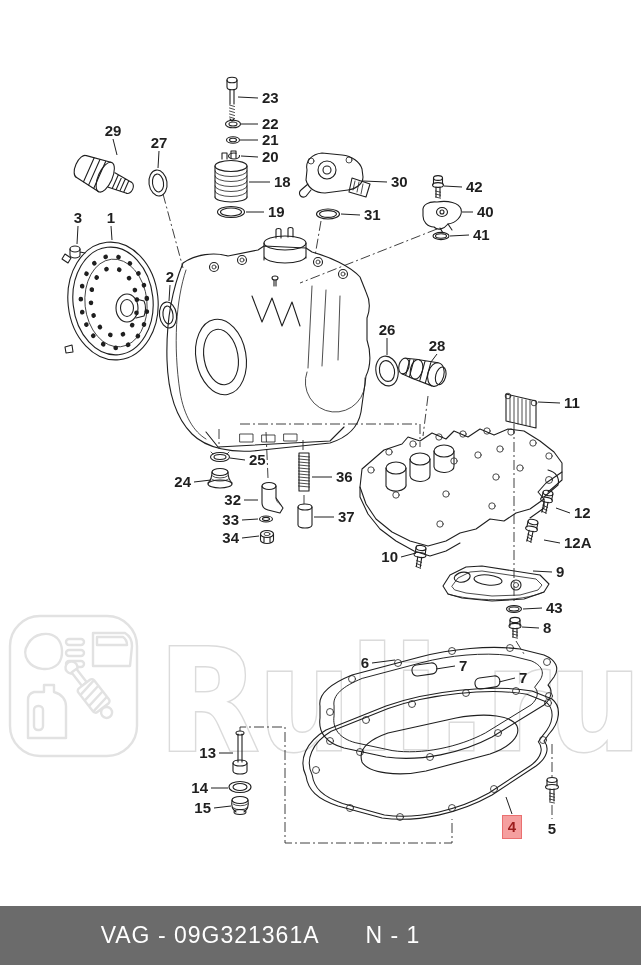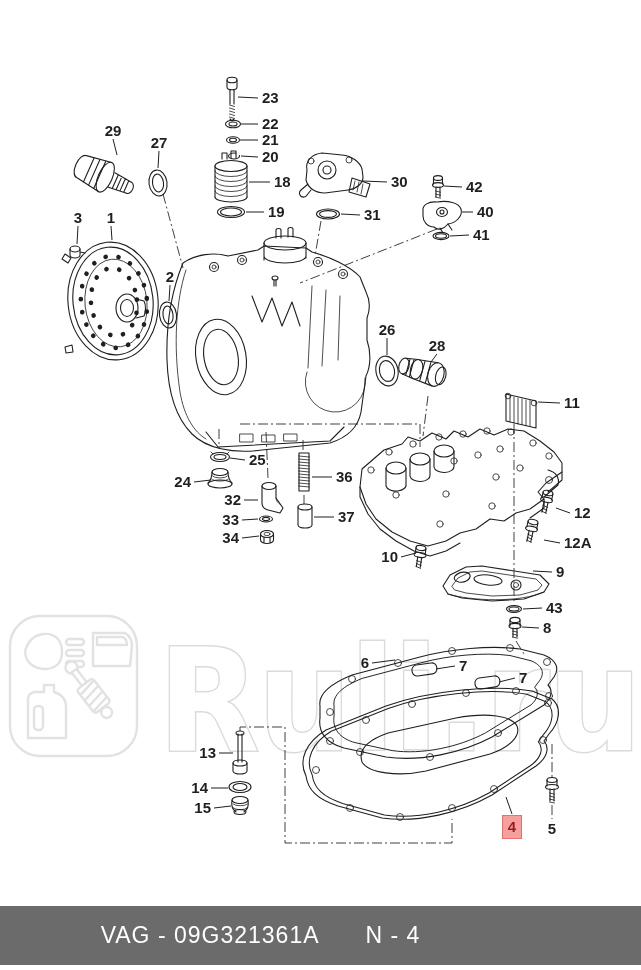--- a/index.html
+++ b/index.html
@@ -467,16 +467,16 @@
         <text x="338" y="522.2" text-anchor="start" class="callout" fill="#1f1f1f">37</text>
         <line x1="512" y1="814" x2="506" y2="797" stroke="#1f1f1f" stroke-width="1"></line>
         <rect x="502.5" y="815.5" width="19" height="23" fill="#f59f9f" stroke="#ea7070"></rect>
         <text x="512" y="832.2" text-anchor="middle" class="callout" fill="#9c1c1c">4</text>
         <text x="552" y="834.2" text-anchor="middle" class="callout" fill="#1f1f1f">5</text>
       </g>
 </svg>
 
 <div class="footer">
   <span>VAG - 09G321361A</span>
-  <span>N - 4</span>
+  <span>N - 1</span>
 </div>
 
 </div>
 
 </body></html>

